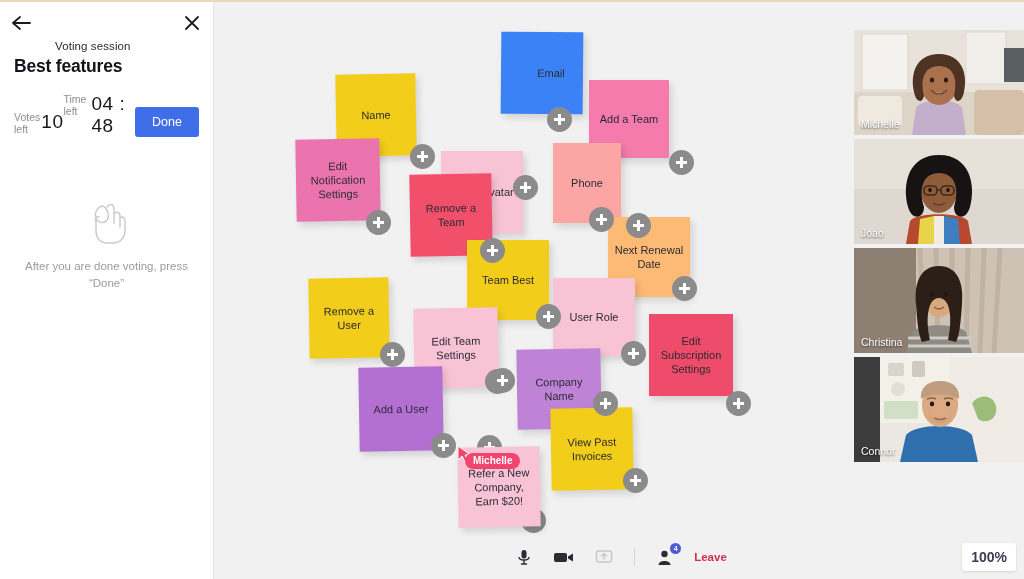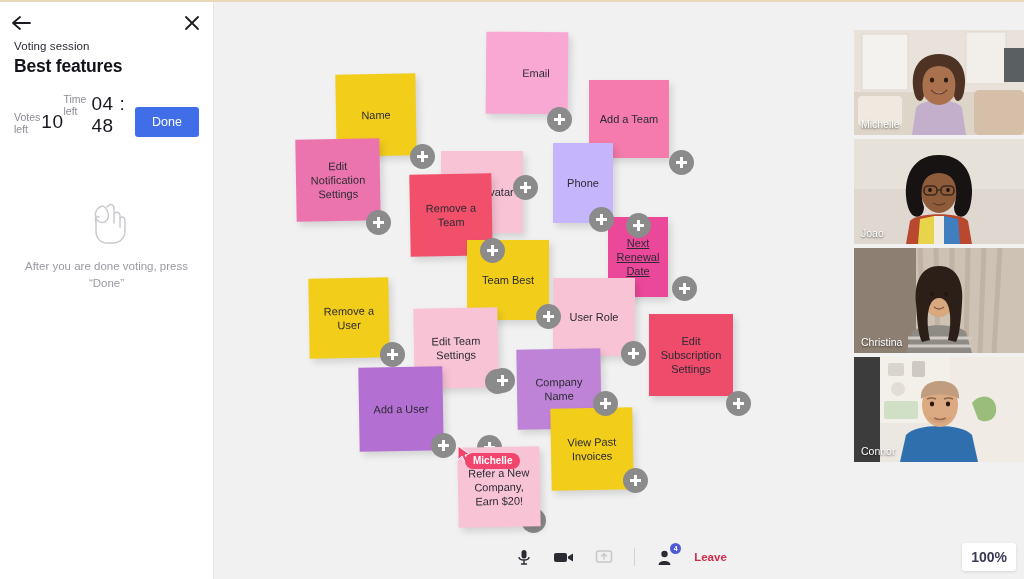--- a/index.html
+++ b/index.html
@@ -30,21 +30,21 @@
   .back-arrow {
     position: absolute; left: 10px; top: 12px;
     width: 22px; height: 18px; cursor: pointer;
   }
   .close-x {
     position: absolute; right: 12px; top: 12px;
     width: 18px; height: 18px; cursor: pointer;
   }
   .panel-head { padding: 0 14px; }
   .session-kicker {
-    font-size: 11.5px; color: #2a2a33; letter-spacing: .1px;
+    font-size: 11.5px; color: #2a2a33; letter-spacing: .1px; margin-left: 41px;
   }
   .session-title {
     font-size: 17.5px; font-weight: bold; color: #13131a;
     margin-top: 4px; letter-spacing: -.2px;
   }
   .stats-row {
     display: flex; align-items: flex-end;
     padding: 0 14px; margin-top: 16px; gap: 0;
   }
   .stat { display: flex; flex-direction: row; }
@@ -233,42 +233,42 @@
         </div>
         <div class="hint-text">After you are done voting, press “Done”</div>
       </div>
 
 
     </div>
   </div>
 
   <div id="board" style="background: rgb(241, 241, 241);">
     <div id="notes-layer">
-        <div class="note" style="left: 272px; top: 30px; width: 82px; height: 82px; background: #f9a8d4; transform: rotate(0.5deg); z-index: 5; padding-left: 24px;">
+        <div class="note" style="left: 287px; top: 30px; width: 82px; height: 82px; background: #3b82f6; transform: rotate(0.5deg); z-index: 5; padding-left: 24px;">
           <span>Email</span>
         </div>
         <div class="note" style="left: 122px; top: 72px; width: 80px; height: 82px; background: rgb(242, 206, 27); transform: rotate(-1deg); z-index: 6;">
           <span>Name</span>
         </div>
         <div class="note" style="left: 227px; top: 105px; width: 82px; height: 82px; background: rgb(249, 195, 214); transform: rotate(0deg); z-index: 7; margin-top: 44px;">
           <span>Photo/Avatar</span>
         </div>
         <div class="note" style="left: 375px; top: 78px; width: 80px; height: 78px; background: rgb(244, 123, 171); transform: rotate(0deg); z-index: 8;">
           <span>Add a Team</span>
         </div>
         <div class="note" style="left: 82px; top: 137px; width: 84px; height: 82px; background: rgb(236, 116, 174); transform: rotate(-1deg); z-index: 9;">
           <span>Edit Notification Settings</span>
         </div>
-        <div class="note" style="left: 339px; top: 141px; width: 60px; height: 80px; background: #c4b5fd; transform: rotate(0deg); z-index: 10;">
+        <div class="note" style="left: 339px; top: 141px; width: 68px; height: 80px; background: #fca5a5; transform: rotate(0deg); z-index: 10;">
           <span>Phone</span>
         </div>
         <div class="note" style="left: 196px; top: 172px; width: 82px; height: 82px; background: rgb(242, 79, 106); transform: rotate(-1deg); z-index: 11;">
           <span>Remove a Team</span>
         </div>
-        <div class="note" style="left: 394px; top: 215px; width: 60px; height: 80px; background: #ec4899; transform: rotate(0deg); z-index: 12; text-decoration: underline;">
+        <div class="note" style="left: 394px; top: 215px; width: 82px; height: 80px; background: #fdba74; transform: rotate(0deg); z-index: 12;">
           <span>Next Renewal Date</span>
         </div>
         <div class="note" style="left: 253px; top: 238px; width: 82px; height: 80px; background: rgb(242, 206, 27); transform: rotate(0deg); z-index: 13;">
           <span>Team Best</span>
         </div>
         <div class="note" style="left: 339px; top: 276px; width: 82px; height: 78px; background: rgb(249, 195, 214); transform: rotate(0deg); z-index: 14;">
           <span>User Role</span>
         </div>
         <div class="note" style="left: 95px; top: 276px; width: 80px; height: 80px; background: rgb(242, 206, 27); transform: rotate(-1deg); z-index: 15;">
           <span>Remove a User</span>

